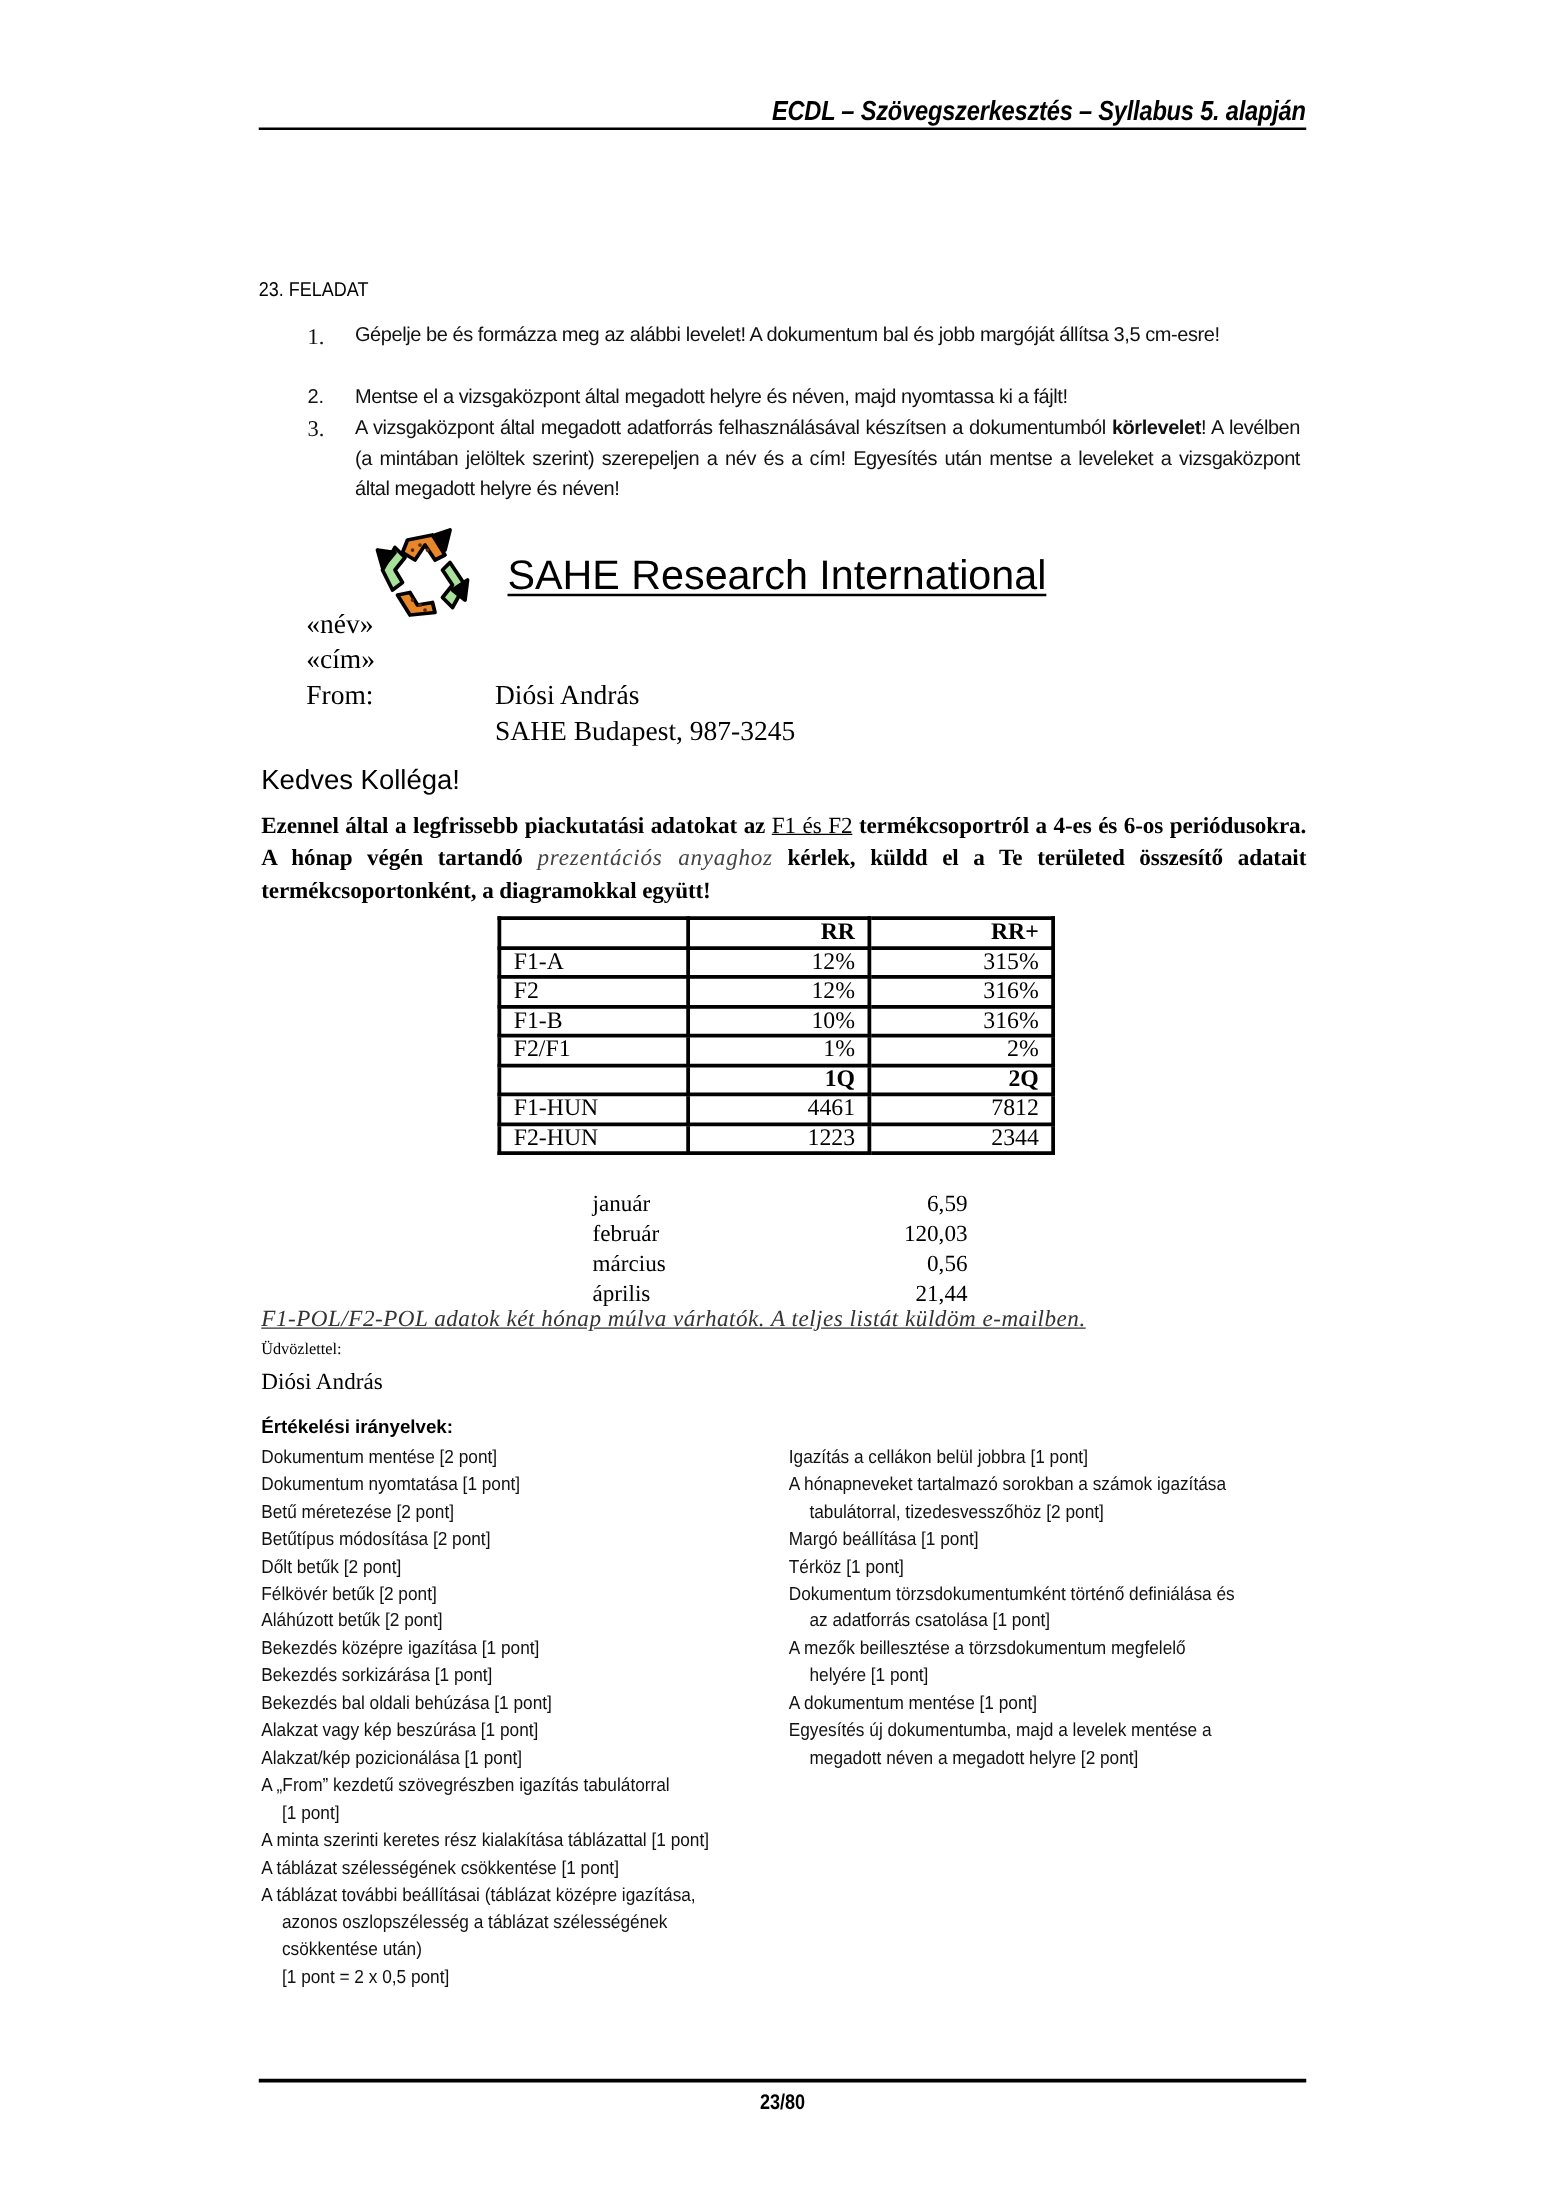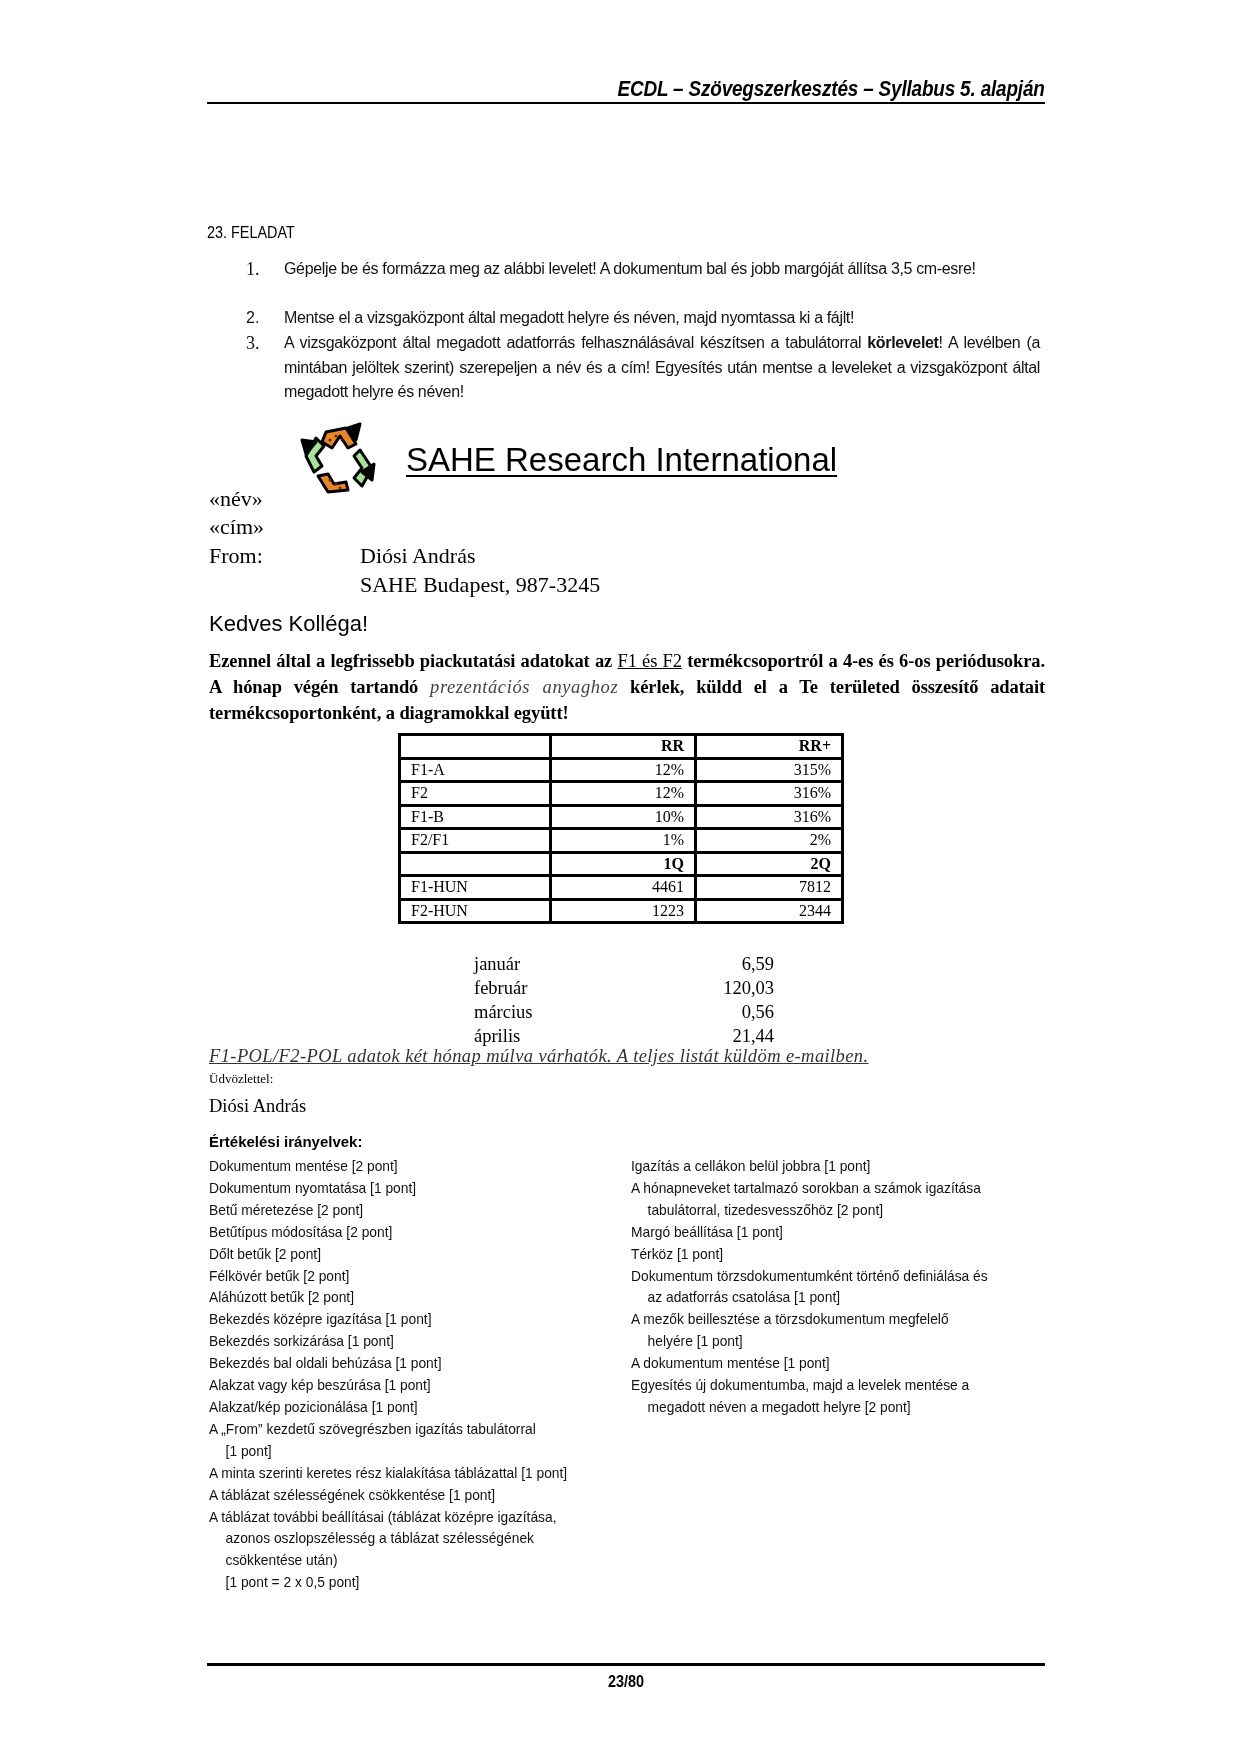--- a/index.html
+++ b/index.html
@@ -17,29 +17,29 @@
   .task-item { position:absolute; left:246px; width:794px; font-size:16px; line-height:24.5px; color:#111; }
   .task-item .num { position:absolute; left:0; width:22px; font-family:"Liberation Serif", serif; font-size:18px; }
   .task-item .txt { display:block; margin-left:38px; text-align:justify; letter-spacing:-0.35px; }
   .task-item b { font-weight:bold; }
 
   
   #logo { left:300px; top:420px; width:80px; height:80px; }
   #company { left:406px; top:441px; font-size:33px; text-decoration:underline; text-decoration-thickness:2px; text-underline-offset:4px; white-space:nowrap; }
 
   
-  .addr { position:absolute; font-size:22px; white-space:nowrap; }
+  .addr { position:absolute; font-size:22px; white-space:nowrap;margin-left:36px; }
   #salutation { left:209px; top:611px; font-size:22px; }
 
   #body-para { left:209px; top:648px; width:836px; font-size:18.5px; line-height:26px; text-align:justify; font-weight:bold; letter-spacing:-0.1px; }
   #body-para u { text-decoration:underline; font-weight:normal; }
   #body-para i { font-weight:normal; color:#444; letter-spacing:0.6px; }
 
   
-  #data-table { left:398px; top:733px; border-collapse:collapse; font-size:16px; }
+  #data-table { left:398px; top:733px; border-collapse:collapse; font-size:19px; }
   #data-table td { border:3px solid #000; padding:0 10px; height:20.5px; line-height:20px; }
   #data-table td.c0 { width:128px; text-align:left; }
   #data-table td.c1 { width:122px; text-align:right; }
   #data-table td.c2 { width:124px; text-align:right; }
   #data-table tr.hdr td { font-weight:bold; }
 
   .month-row { position:absolute; left:474px; width:300px; font-size:18.5px; height:24px; line-height:24px; }
   .month-row .m { position:absolute; left:0; }
   .month-row .v { position:absolute; right:0; text-align:right; }
 
@@ -70,21 +70,21 @@
 <div class="task-item sans" style="top:257px;">
   <span class="num">1.</span>
   <span class="txt">Gépelje be és formázza meg az alábbi levelet! A dokumentum bal és jobb margóját állítsa 3,5 cm-esre!</span>
 </div>
 <div class="task-item sans" style="top:306px;">
   <span class="num" style="font-family:'Liberation Sans',sans-serif;font-size:16px;">2.</span>
   <span class="txt">Mentse el a vizsgaközpont által megadott helyre és néven, majd nyomtassa ki a fájlt!</span>
 </div>
 <div class="task-item sans" style="top:331px;">
   <span class="num">3.</span>
-  <span class="txt"><span>A vizsgaközpont által megadott adatforrás felhasználásával készítsen a tabulátorral </span><b>körlevelet</b><span>! A levélben (a mintában jelöltek szerint) szerepeljen a név és a cím! Egyesítés után mentse a leveleket a vizsgaközpont által megadott helyre és néven!</span></span>
+  <span class="txt"><span>A vizsgaközpont által megadott adatforrás felhasználásával készítsen a dokumentumból </span><b>körlevelet</b><span>! A levélben (a mintában jelöltek szerint) szerepeljen a név és a cím! Egyesítés után mentse a leveleket a vizsgaközpont által megadott helyre és néven!</span></span>
 </div>
 
 <div id="logo" class="abs">
   <svg width="80" height="80" viewBox="0 0 80 80">
     <g stroke="#000" stroke-width="3" stroke-linejoin="round">
       <path d="M26 12 L46 8 L56 24 L48 28 L40 16 L32 28 L22 22 Z" fill="#e8872a"></path>
       <path d="M60 30 L72 48 L62 66 L54 58 L62 48 L54 36 Z" fill="#a8e29a"></path>
       <path d="M48 70 L28 72 L18 56 L28 54 L34 64 L46 62 Z" fill="#e8872a"></path>
       <path d="M14 52 L6 36 L16 18 L24 26 L16 36 L22 46 Z" fill="#a8e29a"></path>
       <path d="M48 8 L60 4 L56 20 Z" fill="#000"></path>

